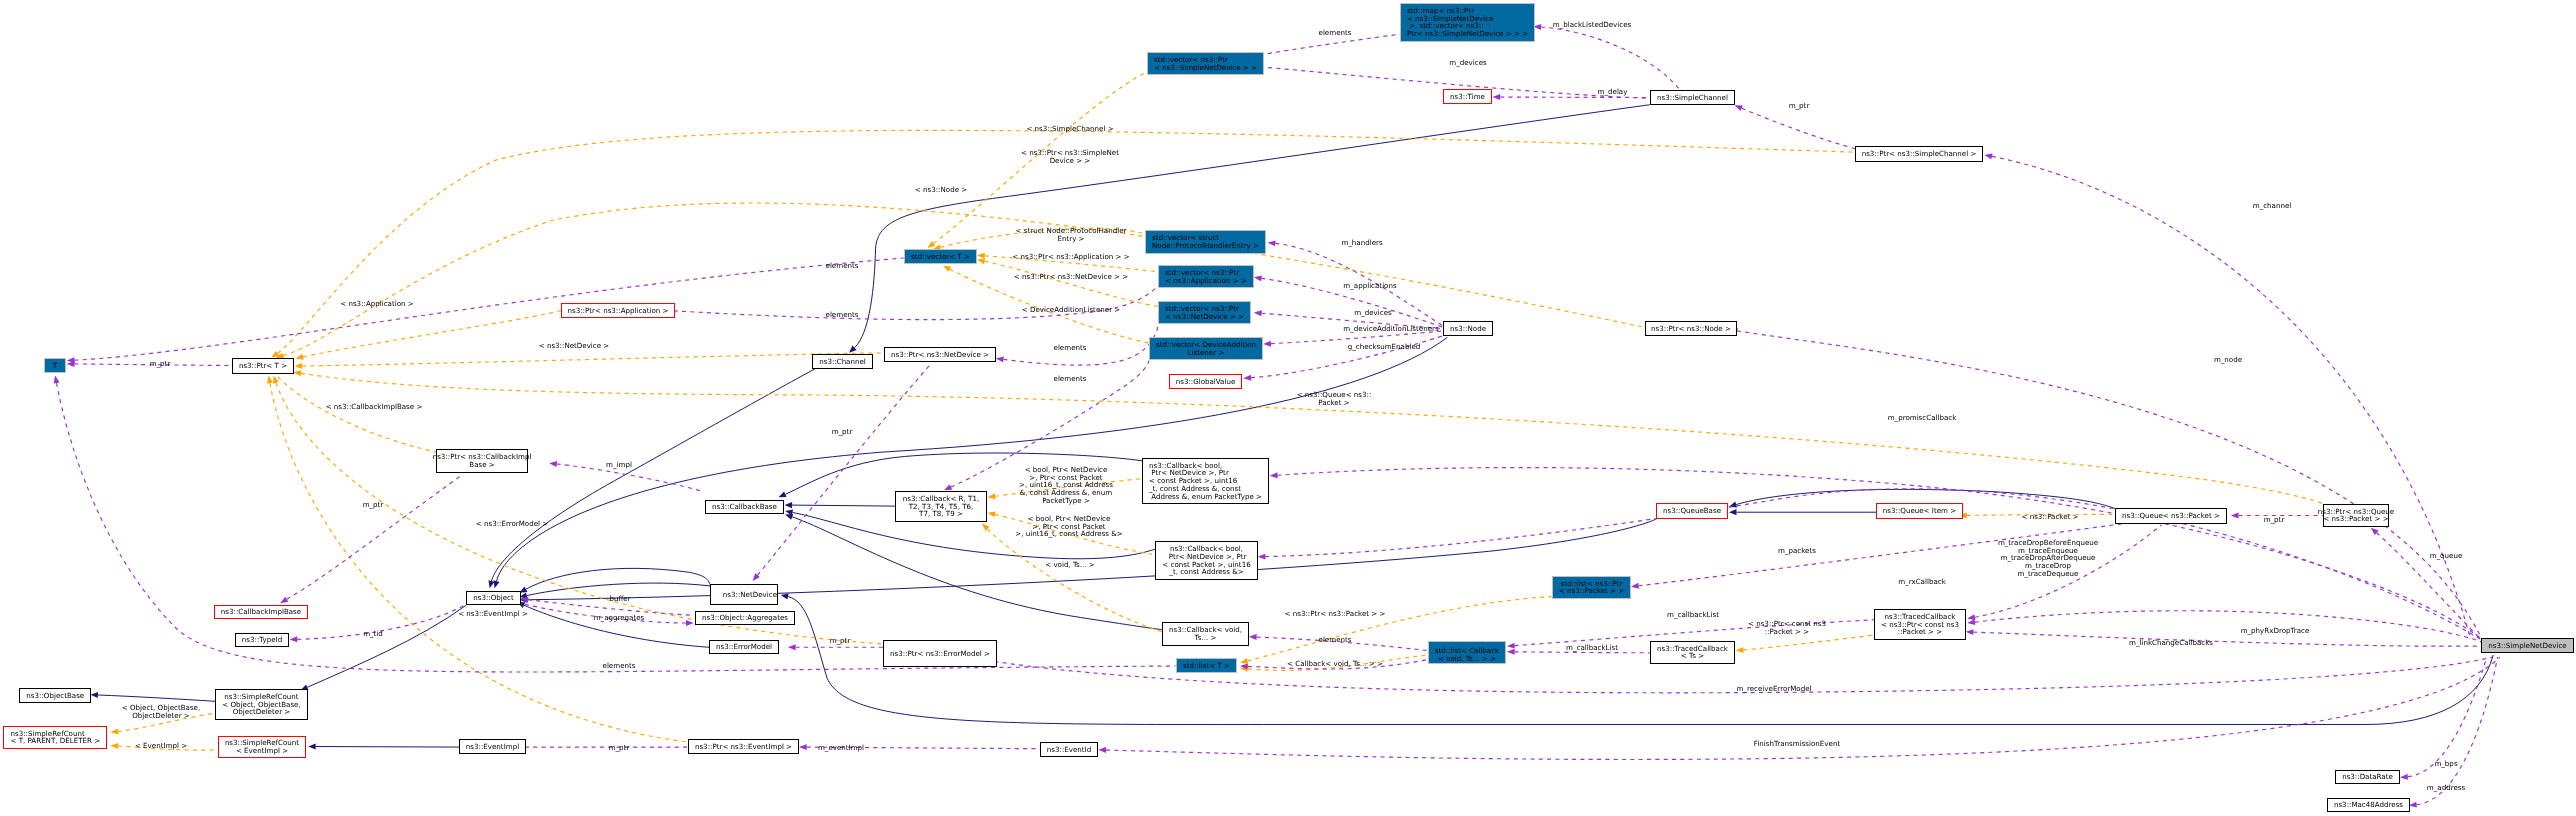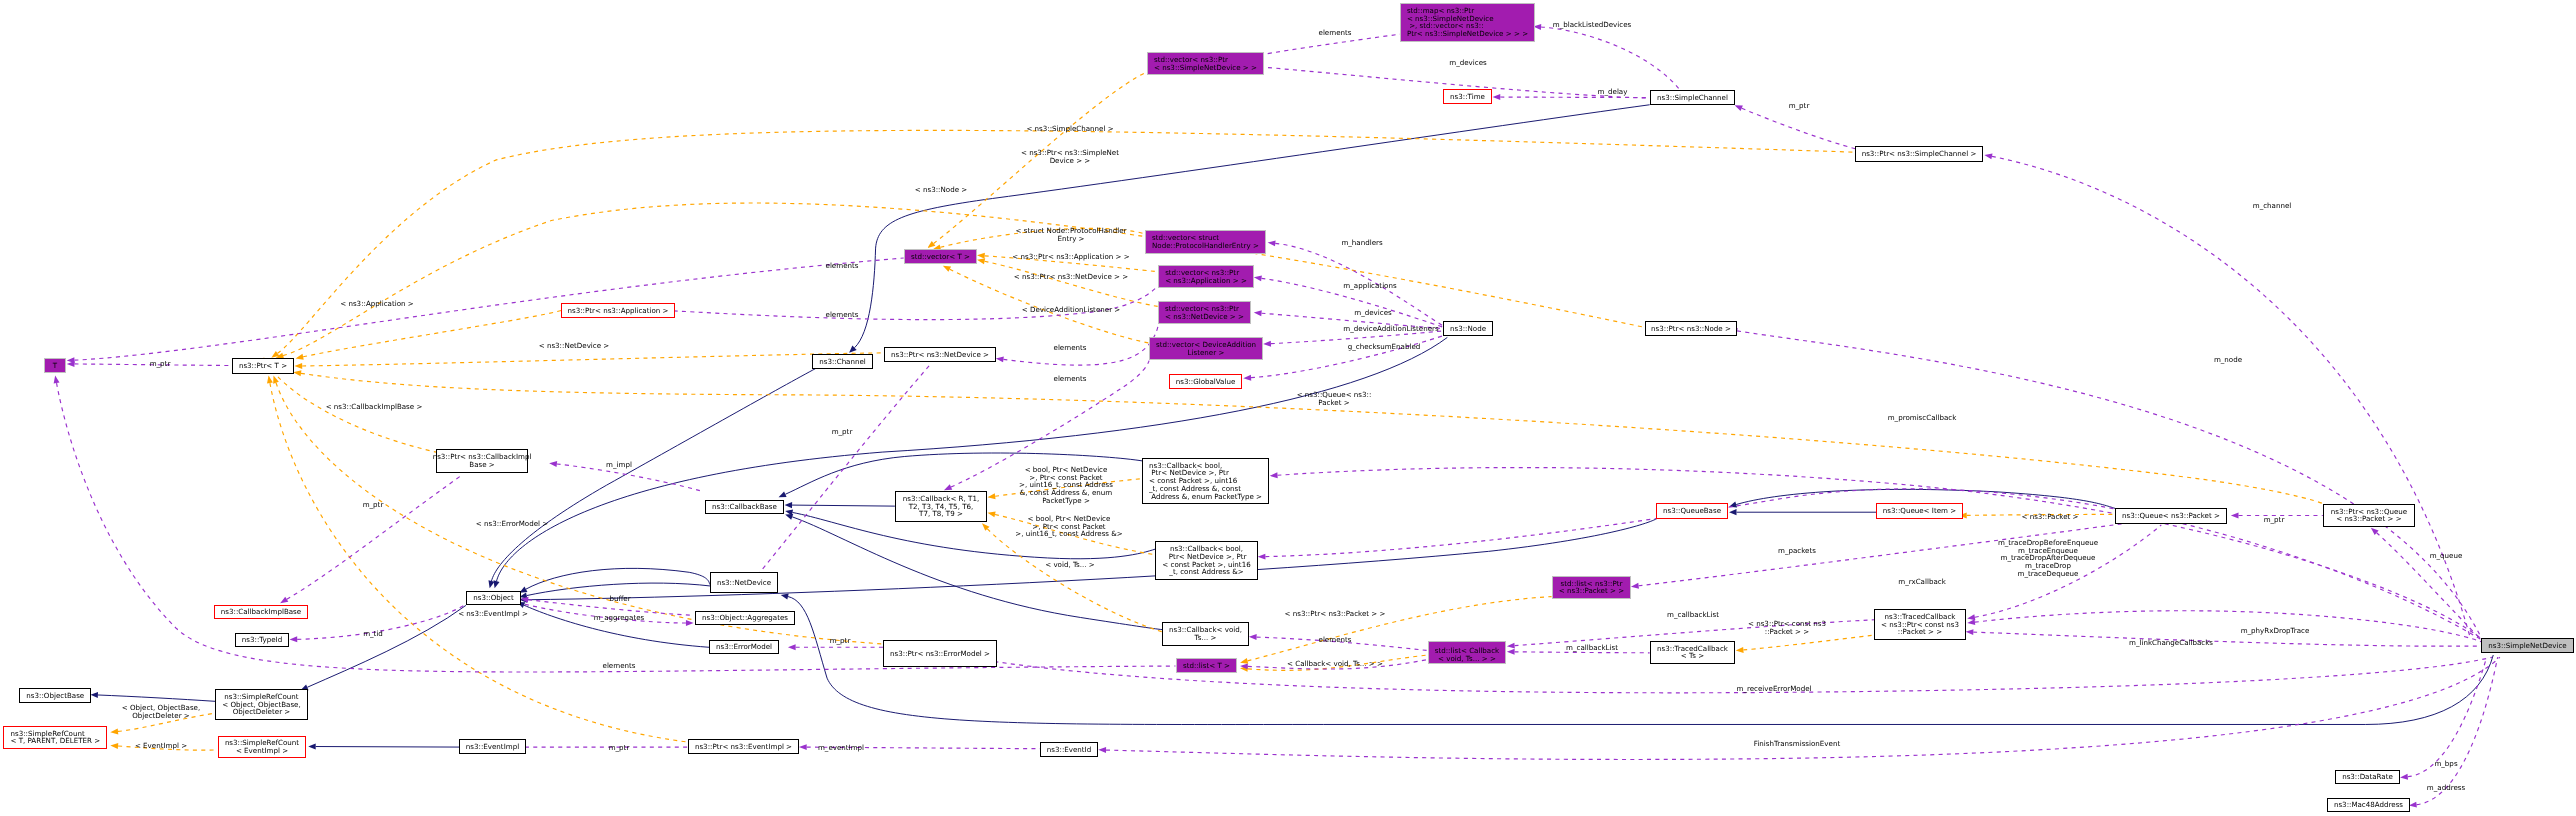--- a/index.html
+++ b/index.html
@@ -8,21 +8,21 @@
 #canvas{position:relative;width:2576px;height:816px;overflow:hidden;background:#fff;
         font-family:"DejaVu Sans",sans-serif;}
 svg.edges{position:absolute;left:0;top:0;width:2576px;height:816px;}
 .node{position:absolute;box-sizing:border-box;display:flex;align-items:center;
       justify-content:center;line-height:7.7px;font-size:7.1px;color:#000;white-space:pre;z-index:2;}
 .node>div{white-space:pre;}
 .al-left>div{text-align:left;}
 .al-center>div{text-align:center;}
 .st-solid{border:0.9px solid #000;background:#fff;}
 .st-red{border:0.9px solid #f00;background:#fff;}
-.st-gray{border:0.7px solid #c0c0c0;background:#a21caf;}
+.st-gray{border:0.7px solid #c0c0c0;background:#0369a1;}
 .st-fill{border:0.9px solid #000;background:#bfbfbf;}
 .elabel{position:absolute;font-size:7.1px;line-height:7.7px;color:#000;white-space:pre;
         text-align:center;z-index:3;transform:translate(-50%,-50%);}
 </style>
 </head>
 <body>
 <div id="canvas">
 <svg class="edges" viewBox="0 0 4672 1480">
 <path d="M1436.5,916.1 L1623,918" fill="none" stroke="#191970" stroke-width="1.8"></path>
 <polygon points="1423.0,916.0 1436.4,921.7 1436.6,910.5" fill="#191970"></polygon>
@@ -222,29 +222,29 @@
 &lt; const Packet &gt;, uint16
 _t, const Address &amp;, const
  Address &amp;, enum PacketType &gt;</div></div>
 <div class="node st-solid al-center" style="left:705px;top:500px;width:79px;height:14.3px;"><div>ns3::CallbackBase</div></div>
 <div class="node st-solid al-center" style="left:895px;top:491px;width:92px;height:31px;"><div>ns3::Callback&lt; R, T1,
 T2, T3, T4, T5, T6,
 T7, T8, T9 &gt;</div></div>
 <div class="node st-red al-center" style="left:1656px;top:503px;width:72px;height:16px;"><div>ns3::QueueBase</div></div>
 <div class="node st-red al-center" style="left:1876px;top:503px;width:87px;height:16px;"><div>ns3::Queue&lt; Item &gt;</div></div>
 <div class="node st-solid al-center" style="left:2115px;top:508px;width:112px;height:16px;"><div>ns3::Queue&lt; ns3::Packet &gt;</div></div>
-<div class="node st-solid al-center" style="left:2323px;top:504px;width:92px;height:22.6px;"><div>ns3::Ptr&lt; ns3::Queue
+<div class="node st-solid al-center" style="left:2323px;top:504px;width:66px;height:22.6px;"><div>ns3::Ptr&lt; ns3::Queue
 &lt; ns3::Packet &gt; &gt;</div></div>
 <div class="node st-solid al-center" style="left:1155px;top:541px;width:103px;height:39px;"><div>ns3::Callback&lt; bool,
  Ptr&lt; NetDevice &gt;, Ptr
 &lt; const Packet &gt;, uint16
 _t, const Address &amp;&gt;</div></div>
 <div class="node st-gray al-center" style="left:1552px;top:576px;width:79px;height:22.6px;"><div>std::list&lt; ns3::Ptr
 &lt; ns3::Packet &gt; &gt;</div></div>
-<div class="node st-solid al-center" style="left:710px;top:572px;width:68px;height:21px;"><div>ns3::NetDevice</div></div>
+<div class="node st-solid al-center" style="left:710px;top:584px;width:68px;height:21px;justify-content:flex-end;"><div>ns3::NetDevice</div></div>
 <div class="node st-solid al-center" style="left:466px;top:591px;width:55px;height:14.3px;"><div>ns3::Object</div></div>
 <div class="node st-red al-center" style="left:214px;top:605px;width:94px;height:14.3px;"><div>ns3::CallbackImplBase</div></div>
 <div class="node st-solid al-center" style="left:695px;top:611px;width:100px;height:14.3px;"><div>ns3::Object::Aggregates</div></div>
 <div class="node st-solid al-center" style="left:1874px;top:609px;width:92px;height:31px;"><div>ns3::TracedCallback
 &lt; ns3::Ptr&lt; const ns3
 ::Packet &gt; &gt;</div></div>
 <div class="node st-solid al-center" style="left:1162px;top:622px;width:87px;height:24px;"><div>ns3::Callback&lt; void,
 Ts... &gt;</div></div>
 <div class="node st-solid al-center" style="left:235px;top:633px;width:54px;height:14.3px;"><div>ns3::TypeId</div></div>
 <div class="node st-solid al-center" style="left:709px;top:640px;width:70px;height:14.3px;"><div>ns3::ErrorModel</div></div>

